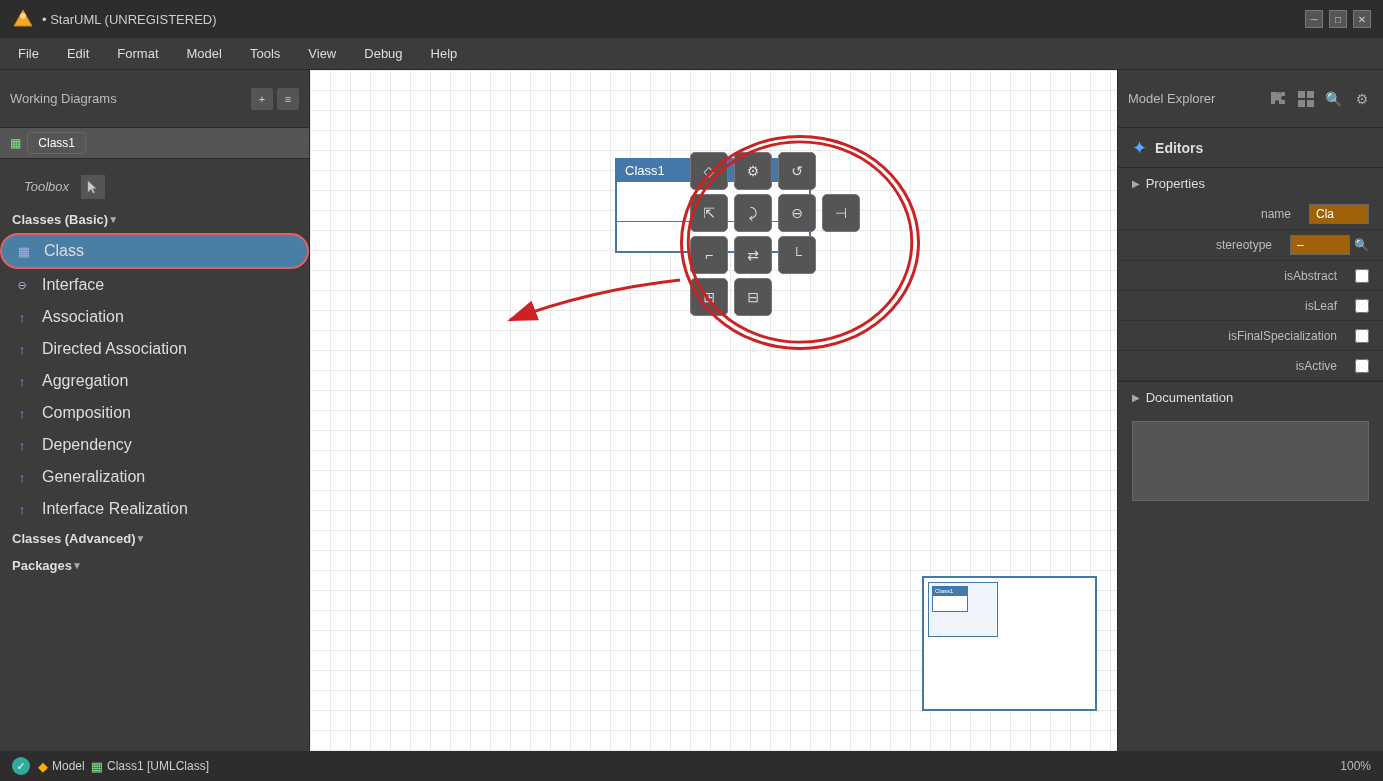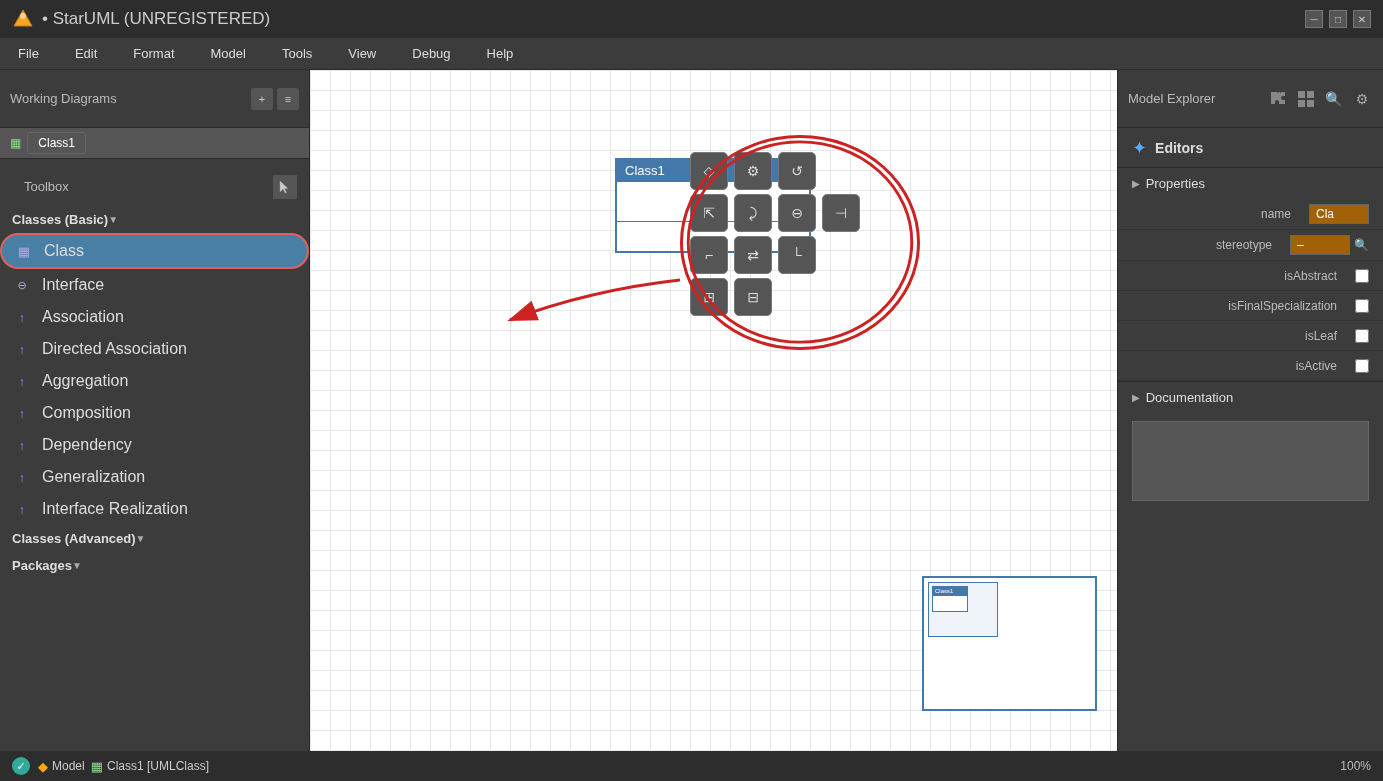--- a/index.html
+++ b/index.html
@@ -10,32 +10,32 @@
       background: #2d2d2d;
       height: 38px;
       display: flex;
       align-items: center;
       justify-content: space-between;
       padding: 0 12px;
       flex-shrink: 0;
     }
     .title-bar-left { display: flex; align-items: center; gap: 8px; }
     .title-logo { width: 22px; height: 22px; }
-    .title-text { color: #ccc; font-size: 17px; }
+    .title-text { color: #ccc; font-size: 13px; }
     .title-bar-controls { display: flex; gap: 6px; }
     .title-control { width: 18px; height: 18px; background: #555; border: 1px solid #777; display: flex; align-items: center; justify-content: center; cursor: pointer; font-size: 10px; color: #ccc; }
 
     
     .menu-bar {
       background: #3c3c3c;
       height: 32px;
       display: flex;
       align-items: center;
       padding: 0 8px;
-      gap: 16px;
+      gap: 8px;
       flex-shrink: 0;
       border-bottom: 1px solid #2a2a2a;
     }
     .menu-item { padding: 4px 10px; cursor: pointer; color: #ddd; border-radius: 3px; }
 
     
     .main-area {
       display: flex;
       flex: 1;
       overflow: hidden;
@@ -351,21 +351,21 @@
         <div class="wd-icon">≡</div>
       </div>
     </div>
 
     <div style="background:#555; padding:4px 10px; border-bottom:1px solid #2a2a2a; display:flex; align-items:center; gap:6px;">
       <span style="color:#8d8; font-size:12px;">▦</span>
       <span class="wd-tab">Class1</span>
     </div>
 
     <div class="toolbox">
-      <div style="display:flex; align-items:center; justify-content:space-between; padding:6px 12px;">
+      <div style="display:flex; align-items:center; justify-content:flex-start; padding:6px 12px;font-style:italic;">
         <span class="toolbox-label">Toolbox</span>
         <div class="tool-cursor-icon">
           <svg width="16" height="16" viewBox="0 0 16 16">
               <path d="M3 2 L3 13 L6 10 L8 14 L9.5 13.5 L7.5 9.5 L11 9.5 Z" fill="#ccc" stroke="#999" stroke-width="0.5"></path>
             </svg>
         </div>
       </div>
 
       <div class="toolbox-section">
         <span>Classes (Basic)</span>
@@ -542,28 +542,28 @@
 
 
       <div class="prop-row">
         <span class="prop-label">isAbstract</span>
         <div class="prop-value">
           <input type="checkbox" style="width: 14px; height: 14px; accent-color: rgb(85, 85, 85);">
         </div>
       </div>
 
       <div class="prop-row">
-        <span class="prop-label">isFinalSpecialization</span>
+        <span class="prop-label">isLeaf</span>
         <div class="prop-value">
           <input type="checkbox" style="width: 14px; height: 14px; accent-color: rgb(85, 85, 85);">
         </div>
       </div>
 
       <div class="prop-row">
-        <span class="prop-label">isLeaf</span>
+        <span class="prop-label">isFinalSpecialization</span>
         <div class="prop-value">
           <input type="checkbox" style="width: 14px; height: 14px; accent-color: rgb(85, 85, 85);">
         </div>
       </div>
 
       <div class="prop-row">
         <span class="prop-label">isActive</span>
         <div class="prop-value">
           <input type="checkbox" style="width: 14px; height: 14px; accent-color: rgb(85, 85, 85);">
         </div>

